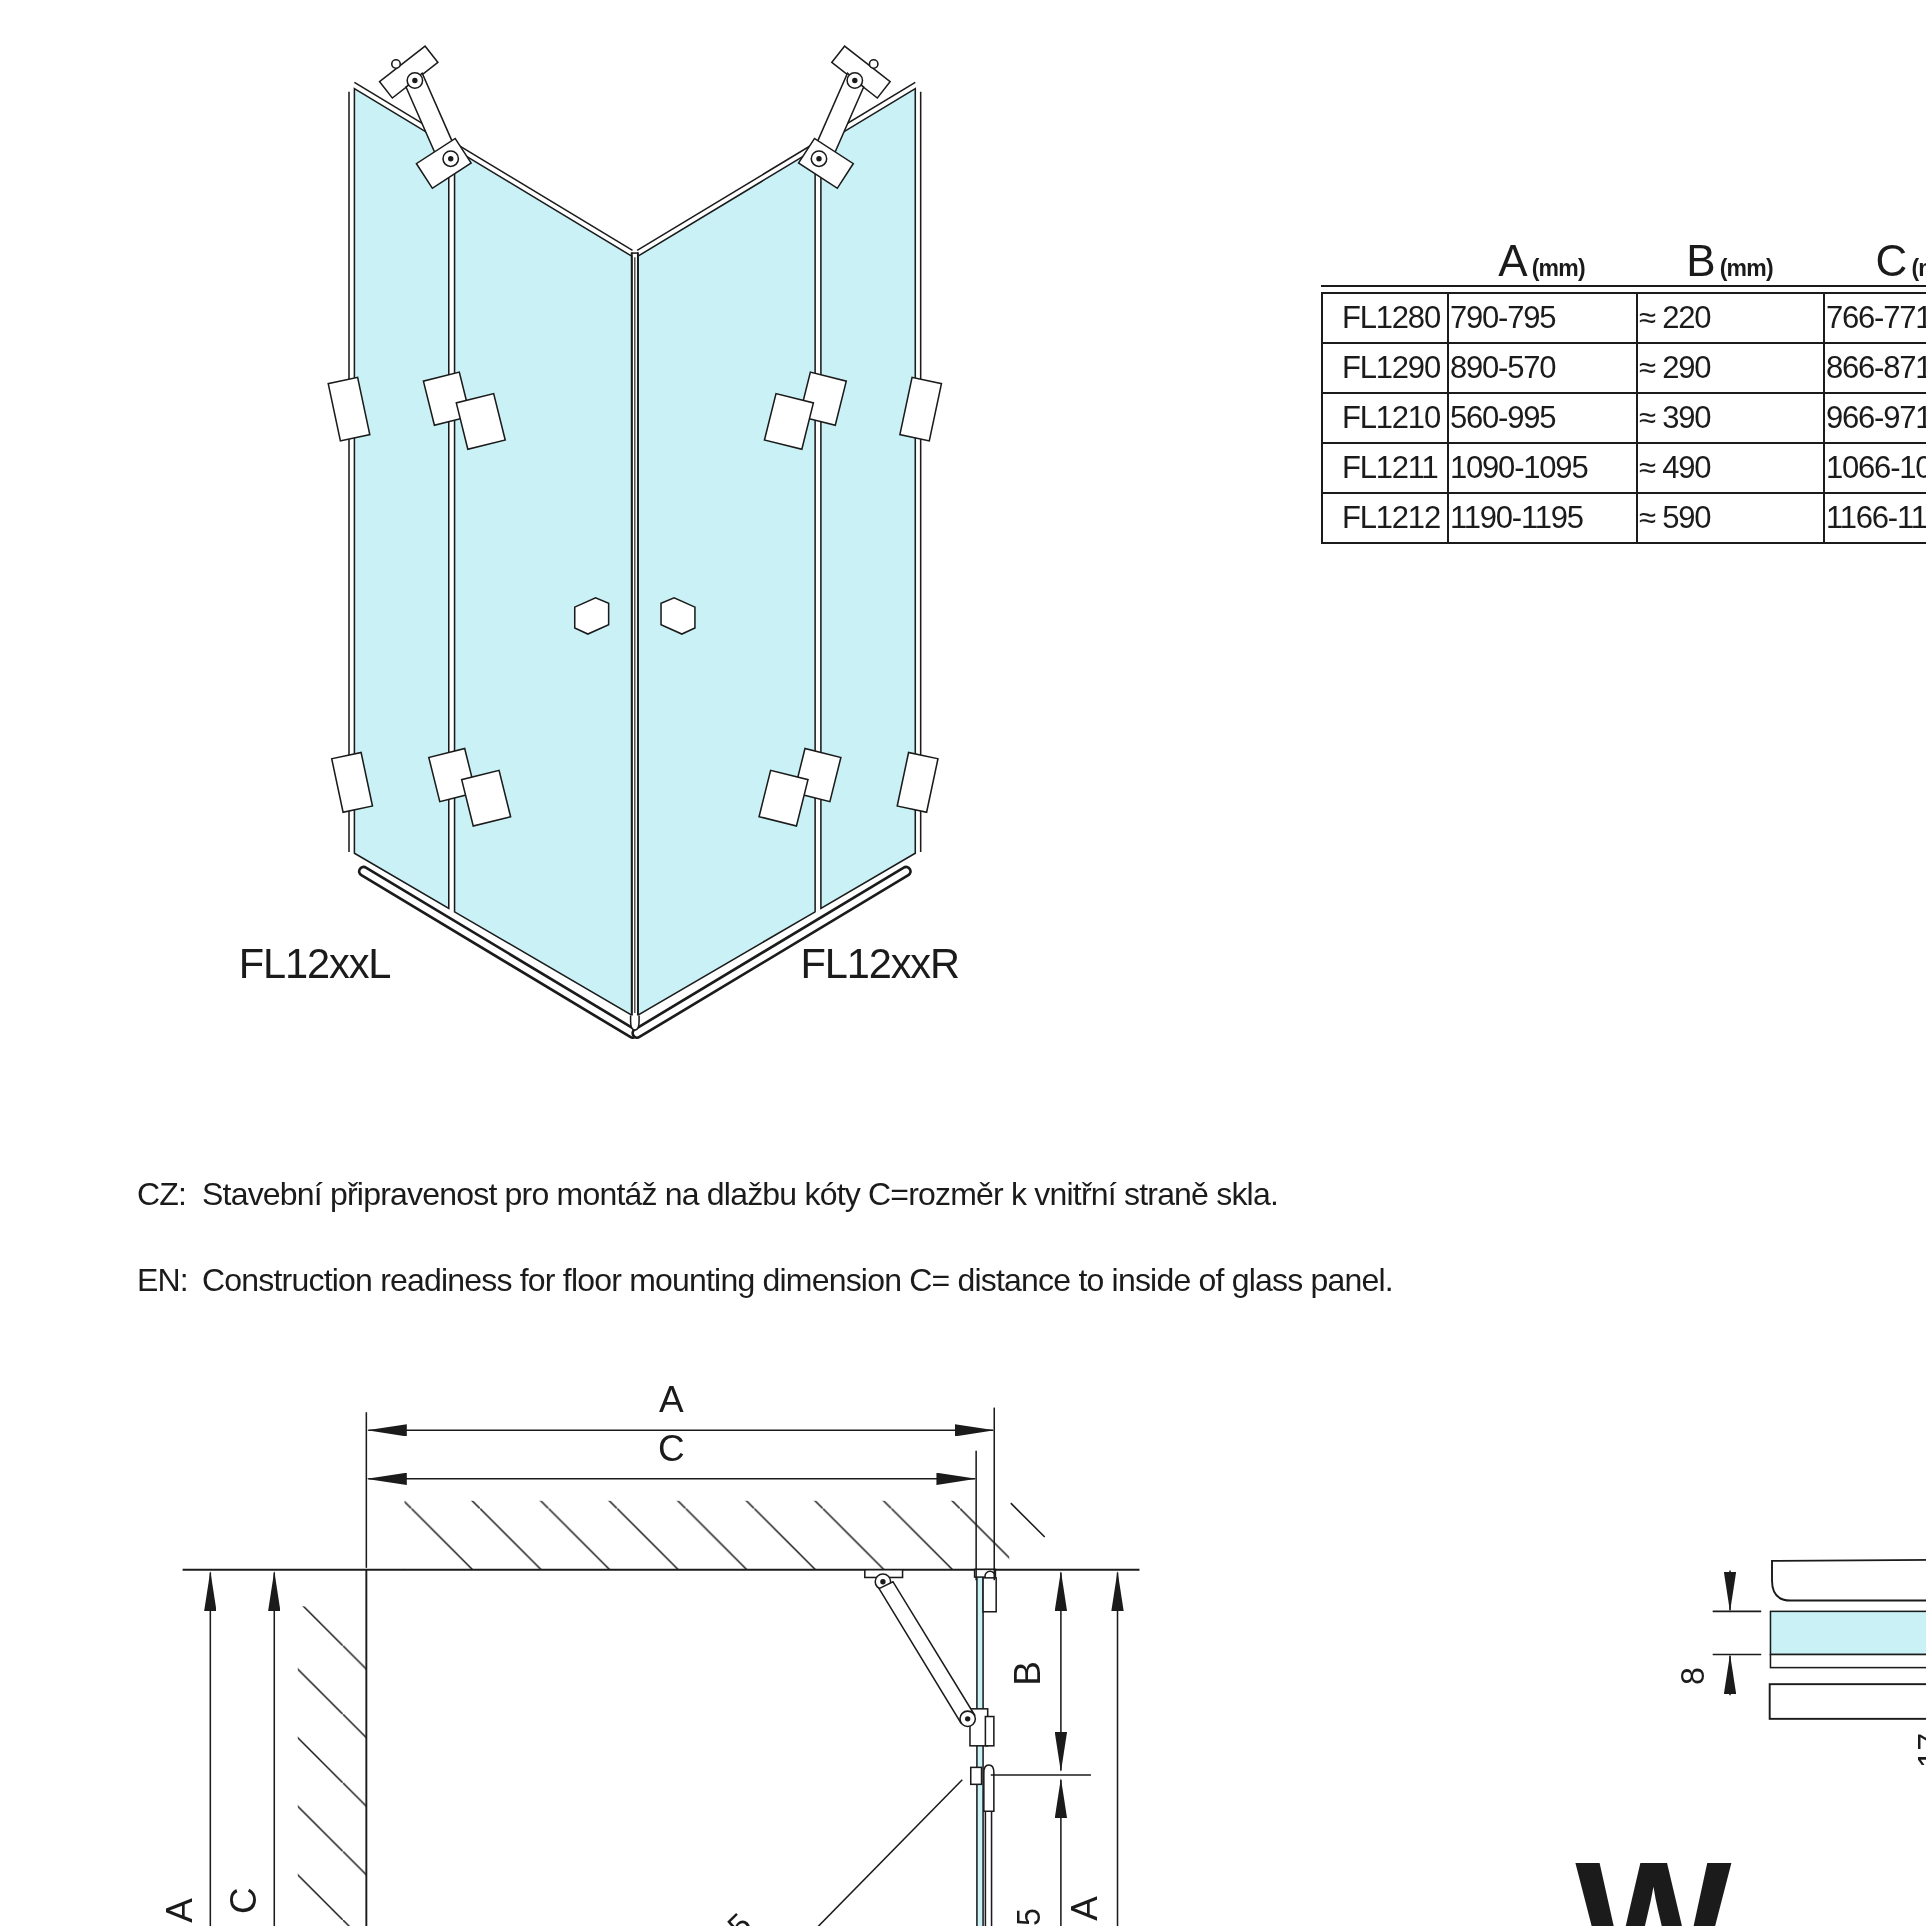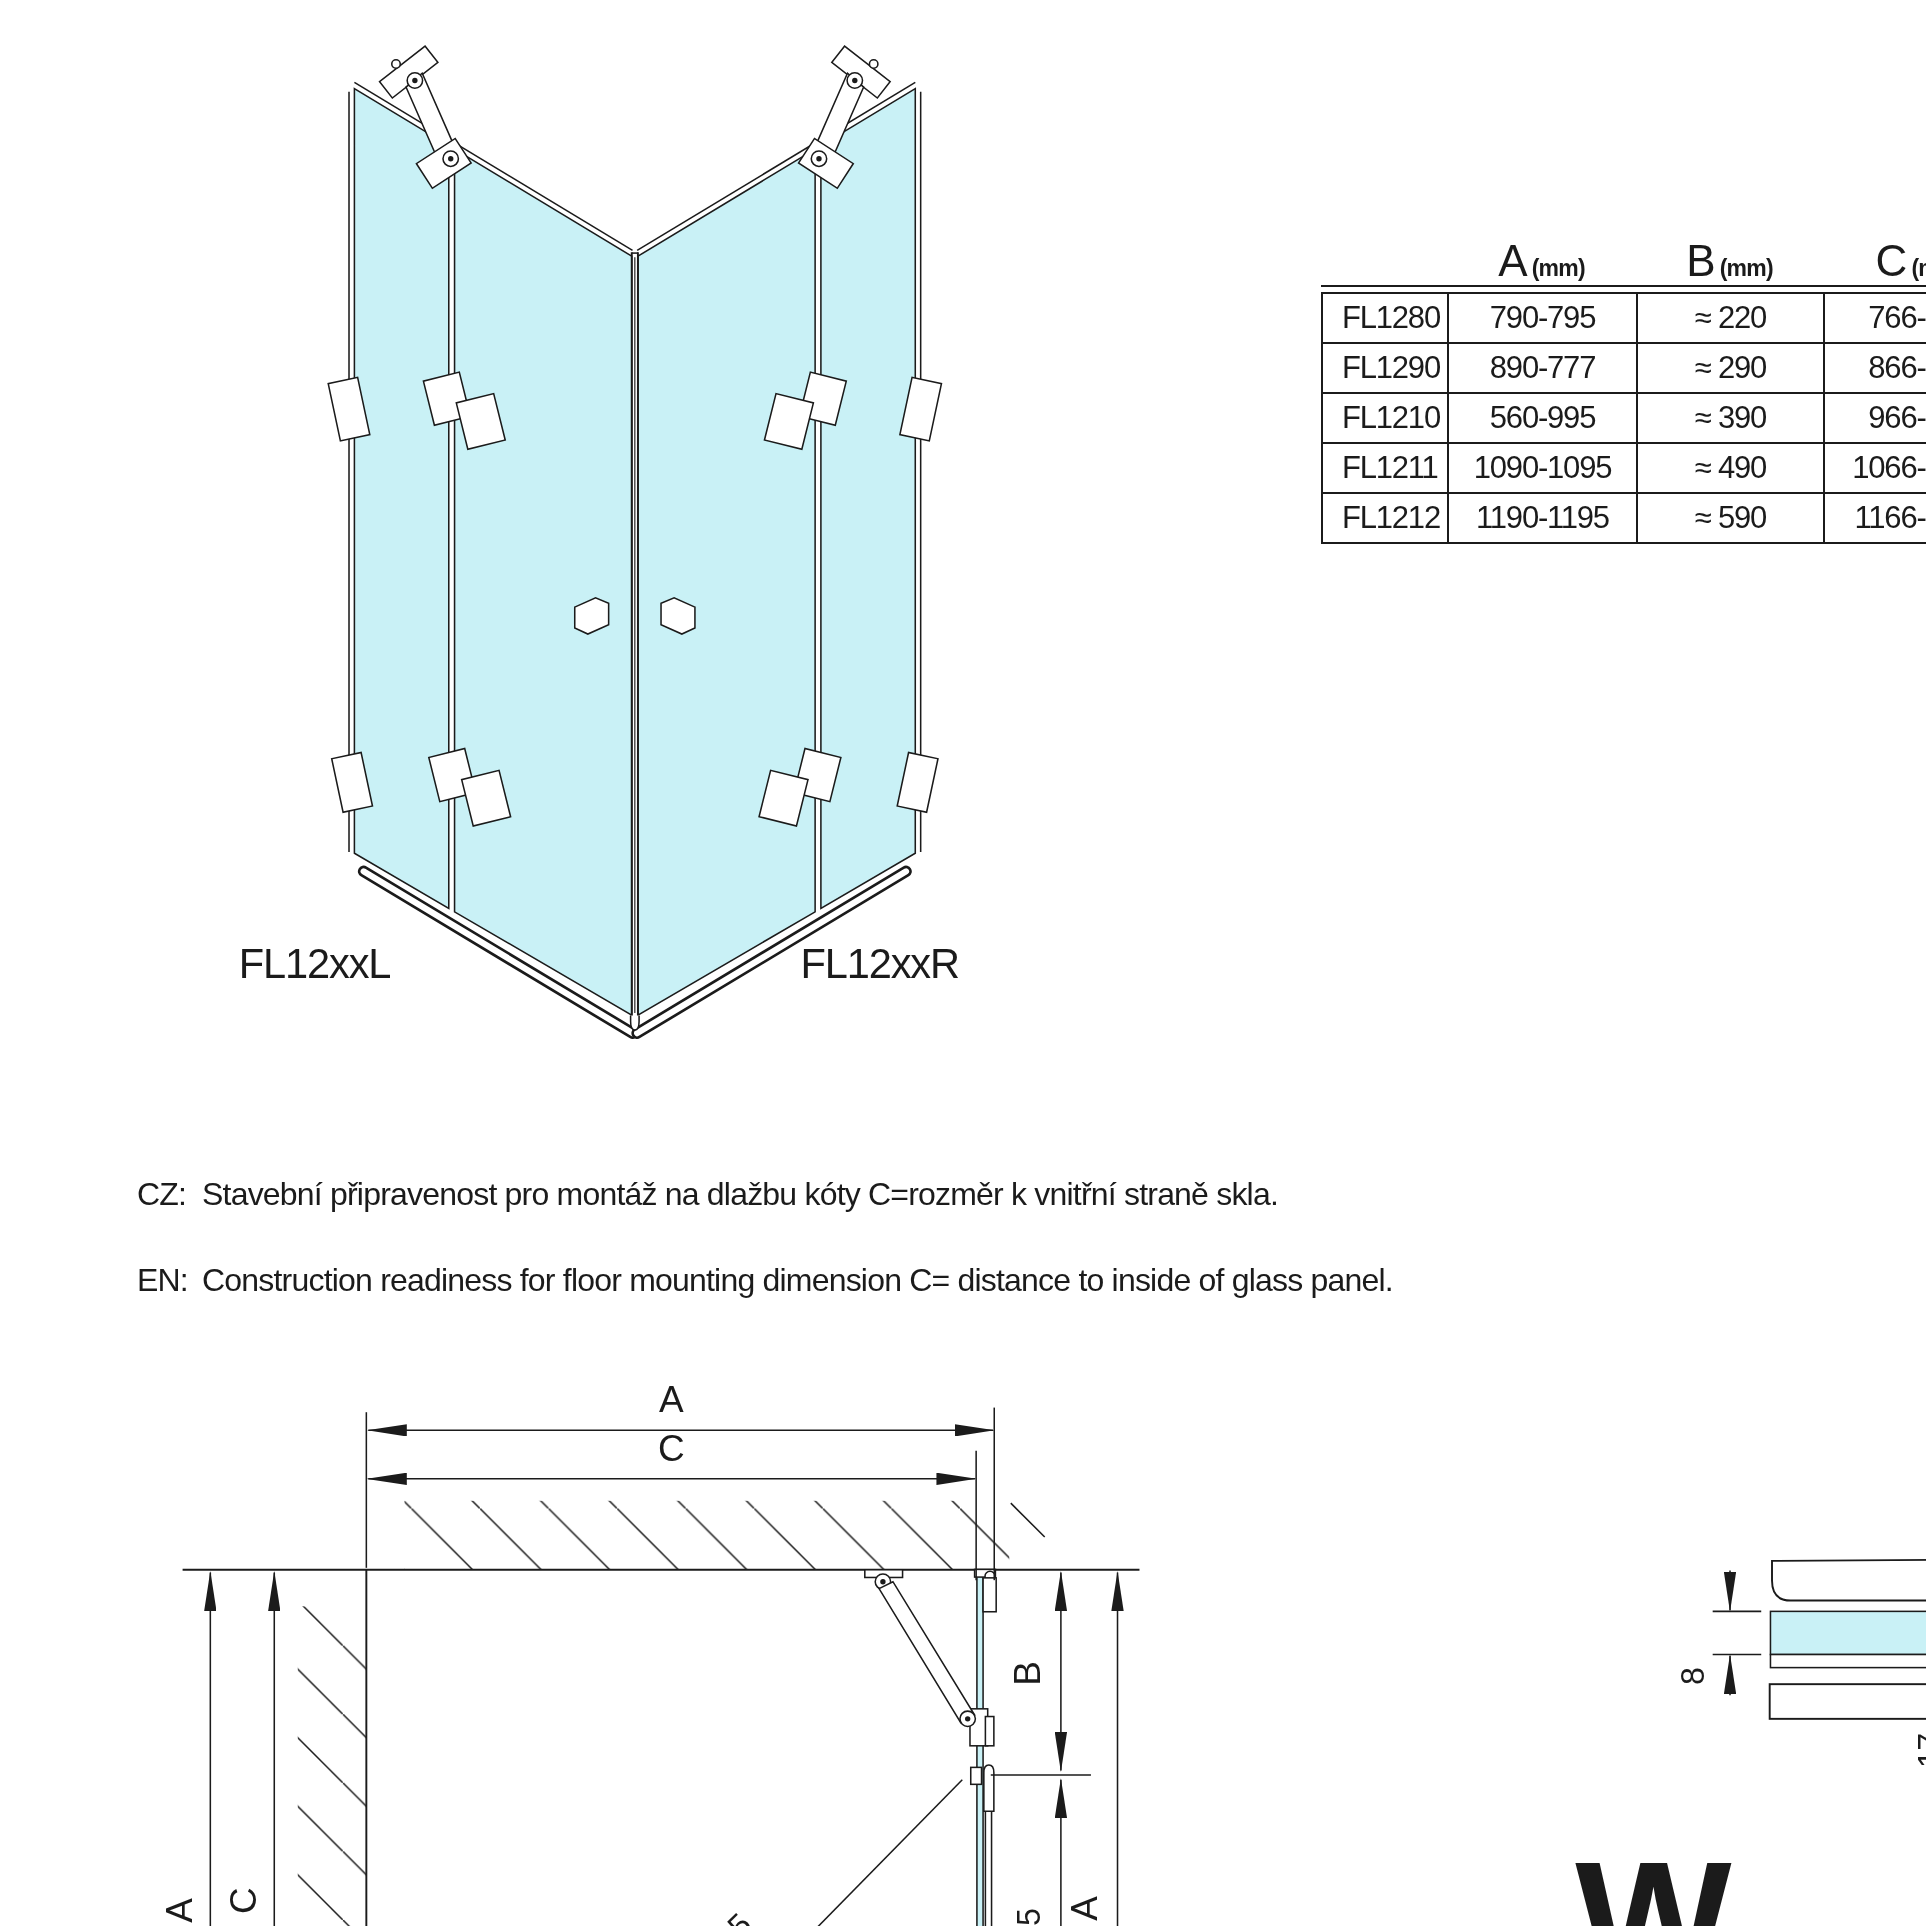--- a/index.html
+++ b/index.html
@@ -13,21 +13,21 @@
   .tbl-head .hcell.c0{width:126px;}
   .tbl-head .hcell.c1{width:189px;}
   .tbl-head .hcell.c2{width:187px;}
   .tbl-head .hcell.c3{width:194px;}
   .hletter{font-size:44px;letter-spacing:-1.2px;}
   .hunit{font-size:23px;letter-spacing:-0.8px;font-weight:bold;}
   .tbl-topline{position:absolute;left:1321px;top:285px;width:696px;height:2.3px;background:#1b1b1b;}
   table.tbl{position:absolute;left:1321px;top:292px;width:696px;border-collapse:collapse;table-layout:fixed;}
   table.tbl td{border:2.3px solid #1b1b1b;height:46px;font-size:31px;letter-spacing:-1.2px;white-space:nowrap;overflow:hidden;}
   table.tbl td.code{text-align:left;padding-left:19px;}
-  table.tbl td.val{text-align:center;border-radius:18px;}
+  table.tbl td.val{border-radius:18px;}
 
   
   .note{position:absolute;left:137px;display:flex;font-size:32px;letter-spacing:-0.8px;white-space:nowrap;}
   .note .pfx{width:65px;flex:0 0 65px;}
   .note.cz{top:1176px;}
   .note.en{top:1262px;}
 
   
   .ln{stroke:#1b1b1b;stroke-width:5;fill:none;}
   .ln4{stroke:#1b1b1b;stroke-width:4;fill:none;}
@@ -297,21 +297,21 @@
       </colgroup>
   <tbody>
     <tr>
       <td class="code">FL1280</td>
       <td class="val">790-795</td>
       <td class="val">≈ 220</td>
       <td class="val">766-771</td>
     </tr>
     <tr>
       <td class="code">FL1290</td>
-      <td class="val">890-777</td>
+      <td class="val">890-570</td>
       <td class="val">≈ 290</td>
       <td class="val">866-871</td>
     </tr>
     <tr>
       <td class="code">FL1210</td>
       <td class="val">560-995</td>
       <td class="val">≈ 390</td>
       <td class="val">966-971</td>
     </tr>
     <tr>

